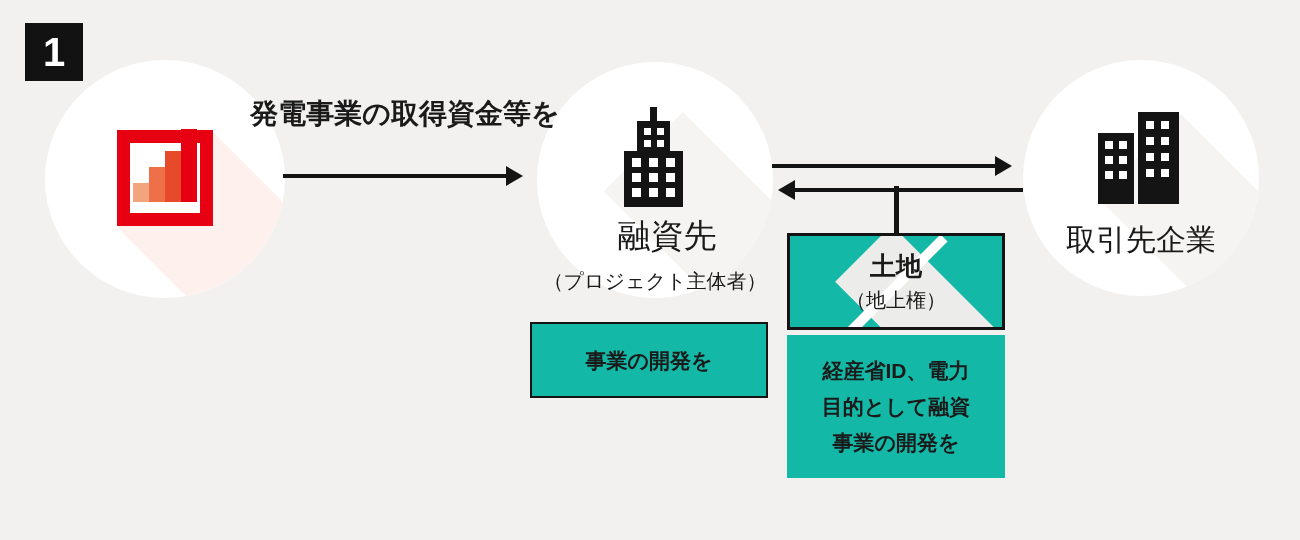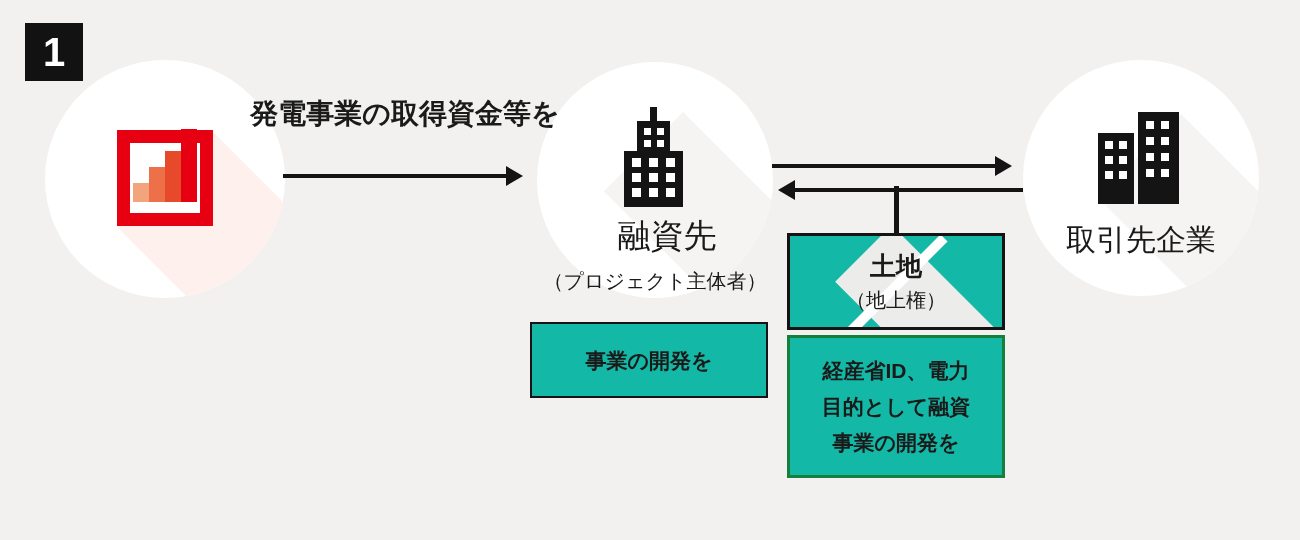--- a/index.html
+++ b/index.html
@@ -54,21 +54,21 @@
   
   .box{position:absolute;background:#14b8a6;box-sizing:border-box;color:#1a1a1a;text-align:center;}
   .develop-box{left:530px;top:322px;width:238px;height:76px;border:2px solid #141414;
                display:flex;flex-direction:column;justify-content:center;font-size:21px;font-weight:700;line-height:29px;}
   .land-box{left:787px;top:233px;width:218px;height:97px;border:3px solid #141414;overflow:hidden;}
   .land-box .title{position:relative;margin-top:13px;font-size:26px;font-weight:700;}
   .land-box .sub{position:relative;margin-top:3px;font-size:20px;font-weight:400;}
   .diamond{position:absolute;left:50px;top:-6px;width:160px;height:160px;background:#ececea;
            transform:rotate(45deg) scaleY(0.5);transform-origin:center;}
   .diamond-cut{position:absolute;left:96px;top:-20px;width:10px;height:150px;background:#ffffff;transform:rotate(45deg);}
-  .rights-box{left:787px;top:335px;width:218px;height:143px;border:3px solid #15803d;
+  .rights-box{left:787px;top:335px;width:218px;height:143px;border:3px solid #14b8a6;
               display:flex;flex-direction:column;justify-content:center;font-size:21px;font-weight:700;line-height:36px;}
 
   
   svg{display:block;}
   .b-icon{position:absolute;}
   .borrower-icon{left:87px;top:45px;}
   .partner-icon{left:75px;top:52px;}
 </style>
 </head>
 <body>

